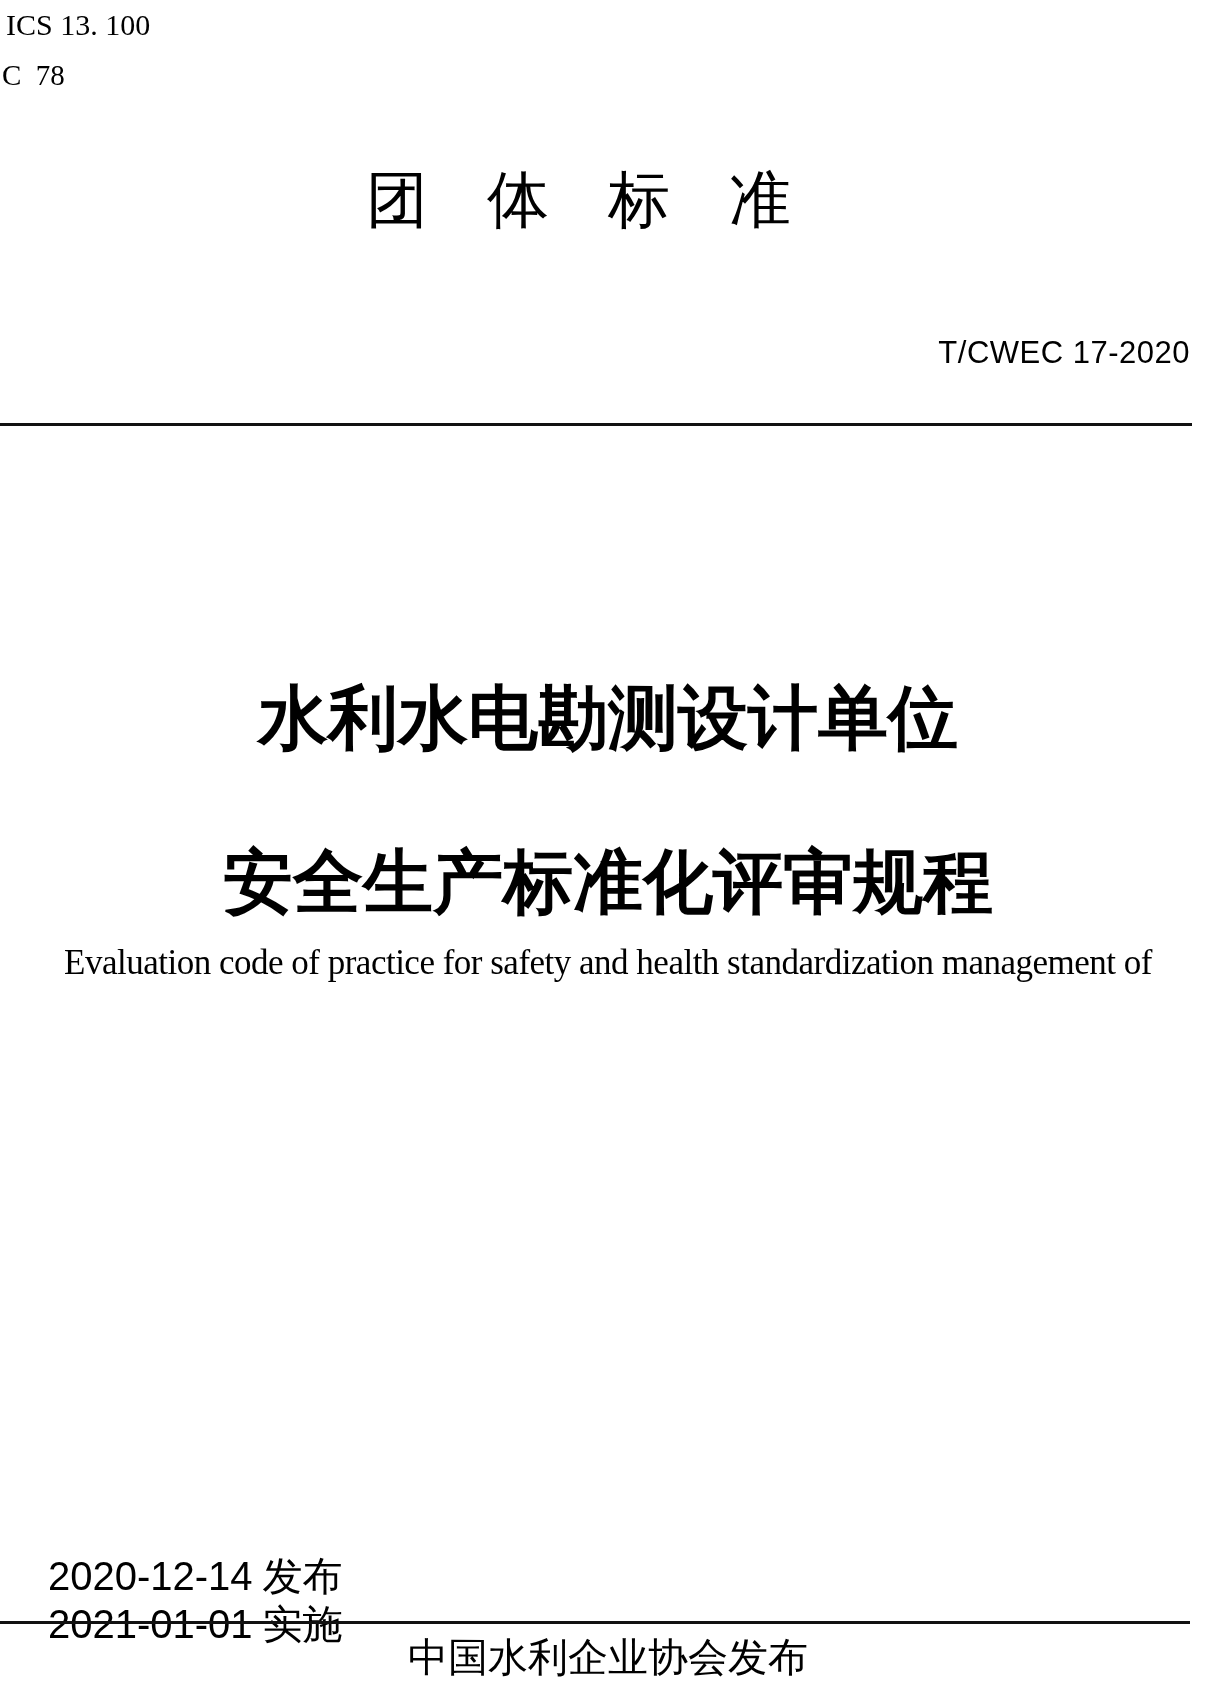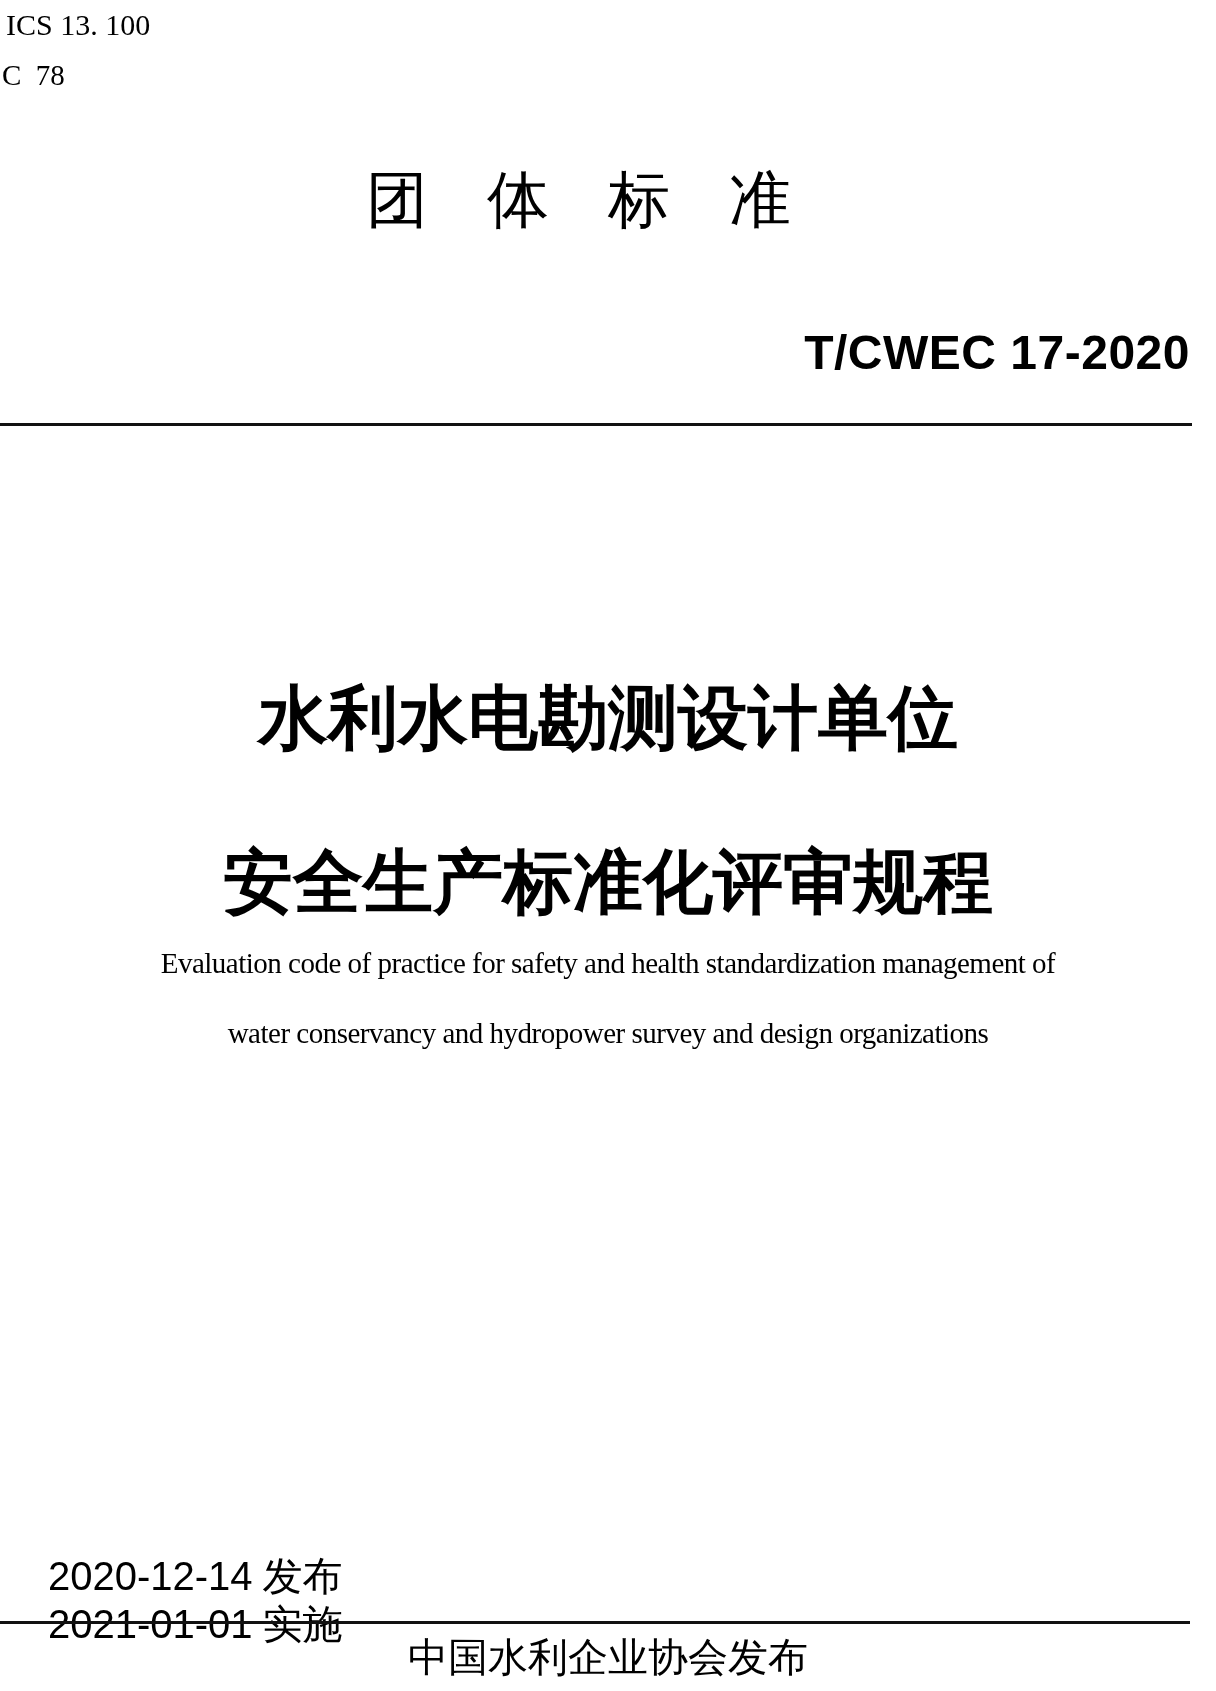--- a/index.html
+++ b/index.html
@@ -46,23 +46,23 @@
     line-height: 80px;
     font-weight: 400;
     letter-spacing: 59px; 
     white-space: nowrap;
   }
   
   .std-number {
     position: absolute;
     top: 331px;
     right: 26px;
-    font-size: 48px;
+    font-size: 31px;
     line-height: 44px;
-    font-weight: 700;
+    font-weight: 400;
     letter-spacing: 0.5px;
     white-space: nowrap;
   }
   .rule {
     position: absolute;
     left: 0;
     height: 3px;
     background: #111111;
   }
   .rule-top {
@@ -87,21 +87,21 @@
   .cn-title-1 { top: 676px; }
   .cn-title-2 { top: 840px; }
   
   .en-title {
     position: absolute;
     top: 928px;
     left: 0;
     width: 100%;
     text-align: center;
     font-family: "Liberation Serif", serif;
-    font-size: 29px;
+    font-size: 35px;
     line-height: 70px;
     letter-spacing: -0.5px;
   }
   .en-title .en-line {
     white-space: nowrap;
   }
   
   .footer-dates {
     position: absolute;
     top: 1552px;
@@ -148,21 +148,20 @@
   <div class="std-number">T/CWEC 17-2020</div>
 
   <div class="rule rule-top"></div>
 
   <div class="cn-title cn-title-1">水利水电勘测设计单位</div>
 
   <div class="cn-title cn-title-2">安全生产标准化评审规程</div>
 
   <div class="en-title">
     <div class="en-line">Evaluation code of practice for safety and health standardization management of</div>
-    <div class="en-line">water conservancy and hydropower survey and design organizations</div>
   </div>
 
   <div class="footer-dates">
     <div class="date-group">
       <span>2020-12-14</span>
       <span>发布</span>
     </div>
     <div class="date-group">
       <span>2021-01-01</span>
       <span>实施</span>

